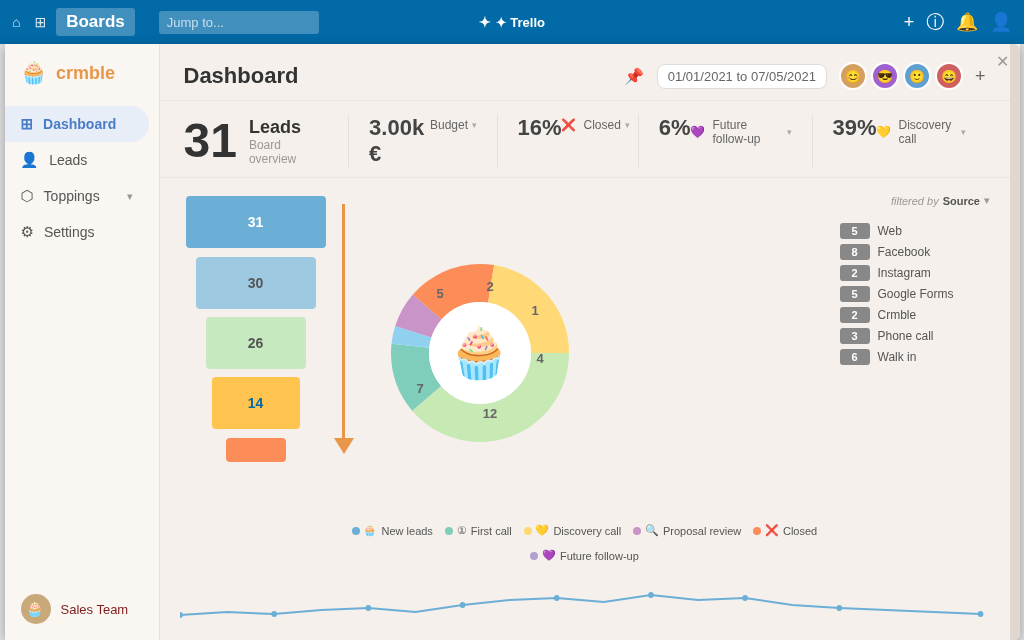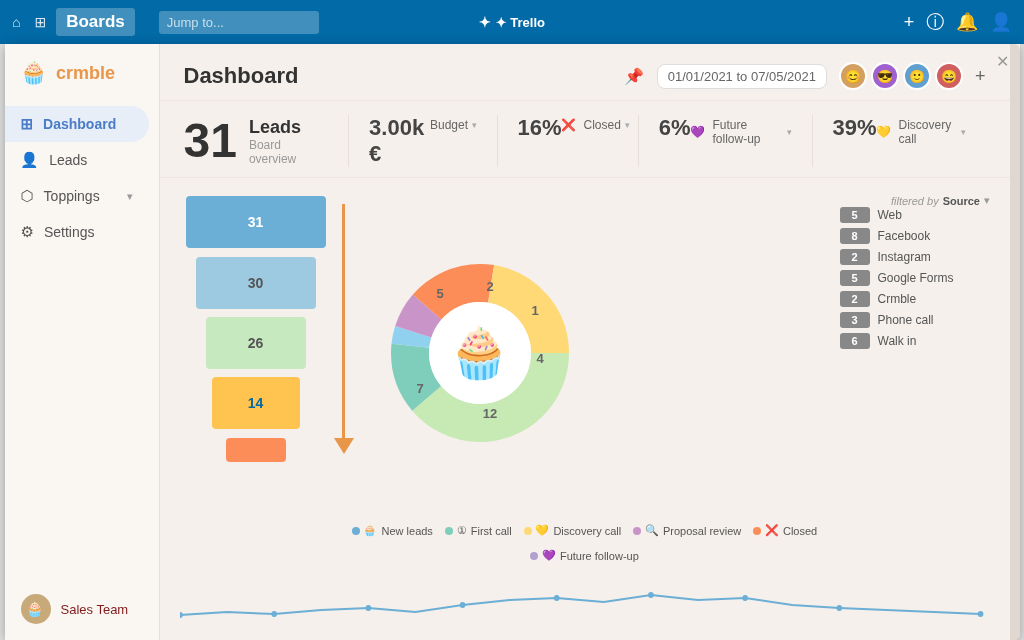--- a/index.html
+++ b/index.html
@@ -288,21 +288,21 @@
 
     
     .source-panel {
       width: 160px;
       flex-shrink: 0;
       padding-left: 10px;
     }
     .source-header {
       font-size: 11px;
       color: #999;
-      margin-bottom: 0;
+      margin-bottom: 16px;
       display: flex;
       align-items: center;
       gap: 4px;
       justify-content: flex-end;
     }
     .source-filter-label { font-style: italic; }
     .source-bold { font-weight: 700; color: #555; }
     .source-item {
       display: flex;
       align-items: center;

